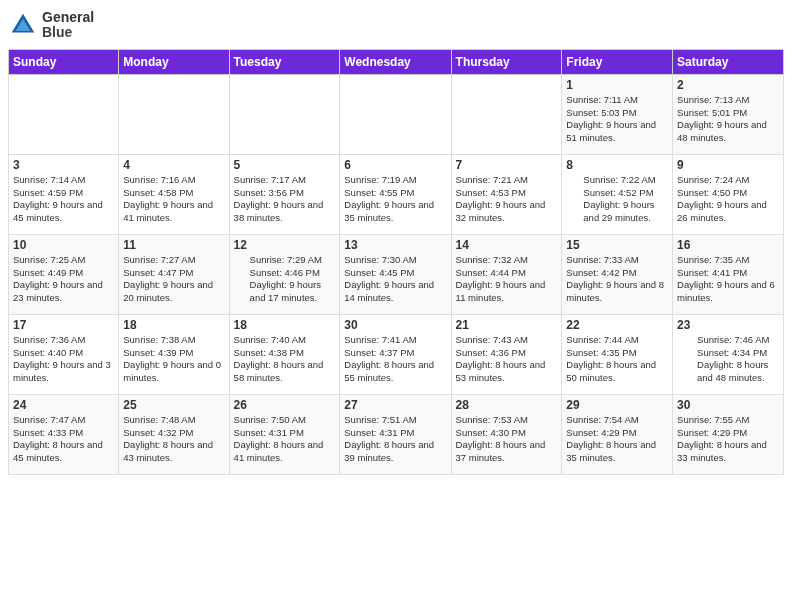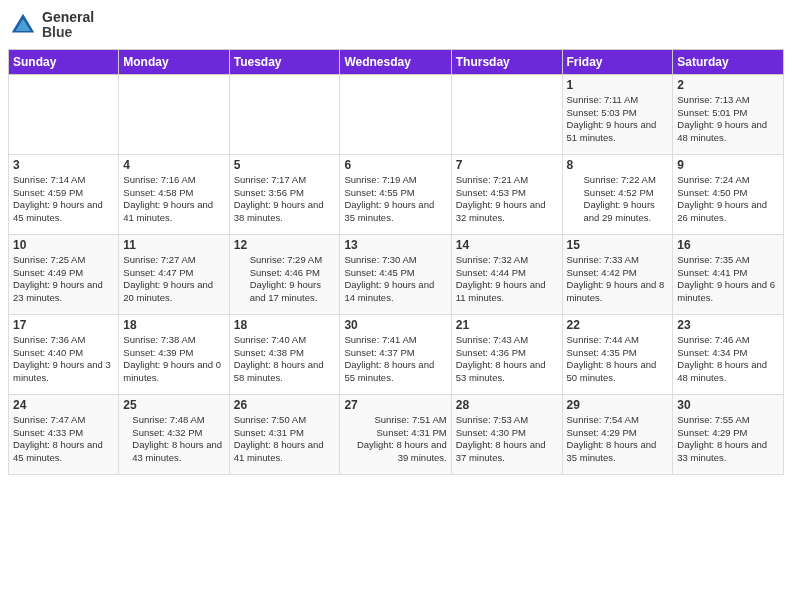--- a/index.html
+++ b/index.html
@@ -270,47 +270,47 @@
 Daylight: 8 hours and 53 minutes.</div>
           </td>
           <td>
             <span class="day-num">22</span>
             <div class="day-info" style="white-space: pre-line;">Sunrise: 7:44 AM
 Sunset: 4:35 PM
 Daylight: 8 hours and 50 minutes.</div>
           </td>
           <td>
             <span class="day-num">23</span>
-            <div class="day-info" style="white-space: pre-line;">Sunrise: 7:46 AM
+            <div class="day-info" style="white-space: pre-line; margin-left: 20px;">Sunrise: 7:46 AM
 Sunset: 4:34 PM
 Daylight: 8 hours and 48 minutes.</div>
           </td>
         </tr>
         <tr>
           <td>
             <span class="day-num">24</span>
             <div class="day-info" style="white-space: pre-line;">Sunrise: 7:47 AM
 Sunset: 4:33 PM
 Daylight: 8 hours and 45 minutes.</div>
           </td>
           <td>
             <span class="day-num">25</span>
-            <div class="day-info" style="white-space: pre-line; margin-left: 9px;">Sunrise: 7:48 AM
+            <div class="day-info" style="white-space: pre-line;">Sunrise: 7:48 AM
 Sunset: 4:32 PM
 Daylight: 8 hours and 43 minutes.</div>
           </td>
           <td>
             <span class="day-num">26</span>
             <div class="day-info" style="white-space: pre-line;">Sunrise: 7:50 AM
 Sunset: 4:31 PM
 Daylight: 8 hours and 41 minutes.</div>
           </td>
           <td>
             <span class="day-num">27</span>
-            <div class="day-info" style="white-space: pre-line; text-align: right;">Sunrise: 7:51 AM
+            <div class="day-info" style="white-space: pre-line;">Sunrise: 7:51 AM
 Sunset: 4:31 PM
 Daylight: 8 hours and 39 minutes.</div>
           </td>
           <td>
             <span class="day-num">28</span>
             <div class="day-info" style="white-space: pre-line;">Sunrise: 7:53 AM
 Sunset: 4:30 PM
 Daylight: 8 hours and 37 minutes.</div>
           </td>
           <td>

